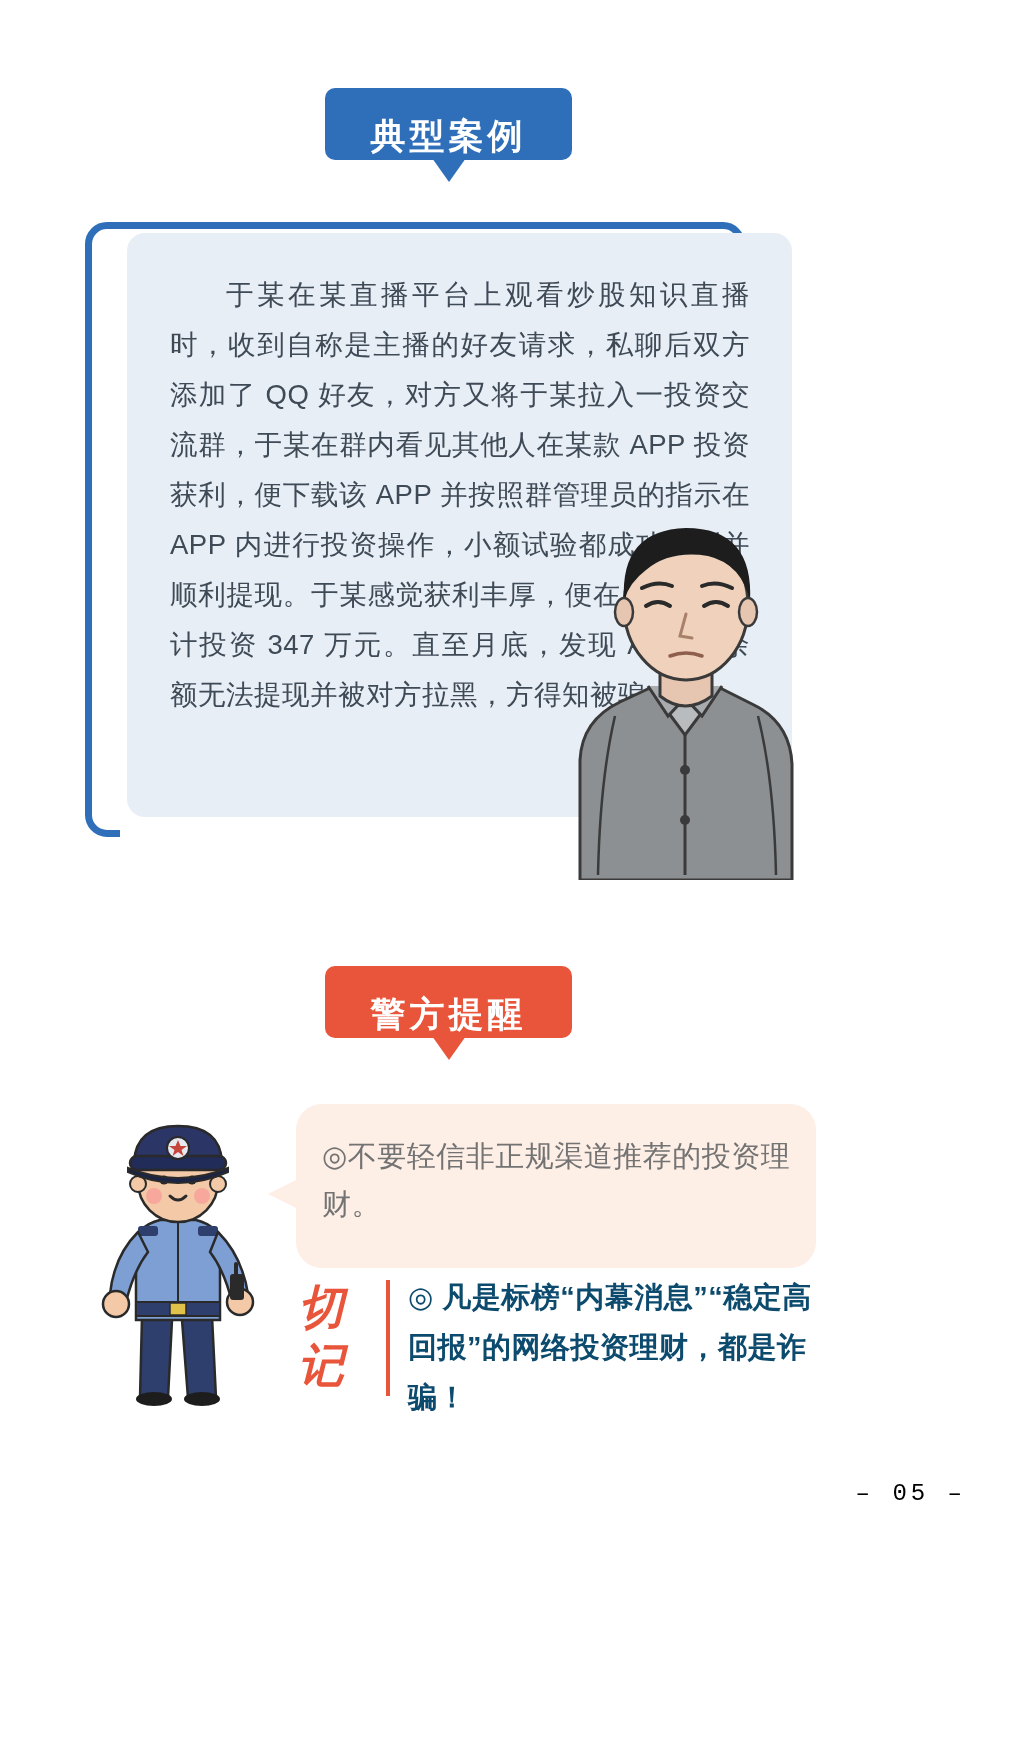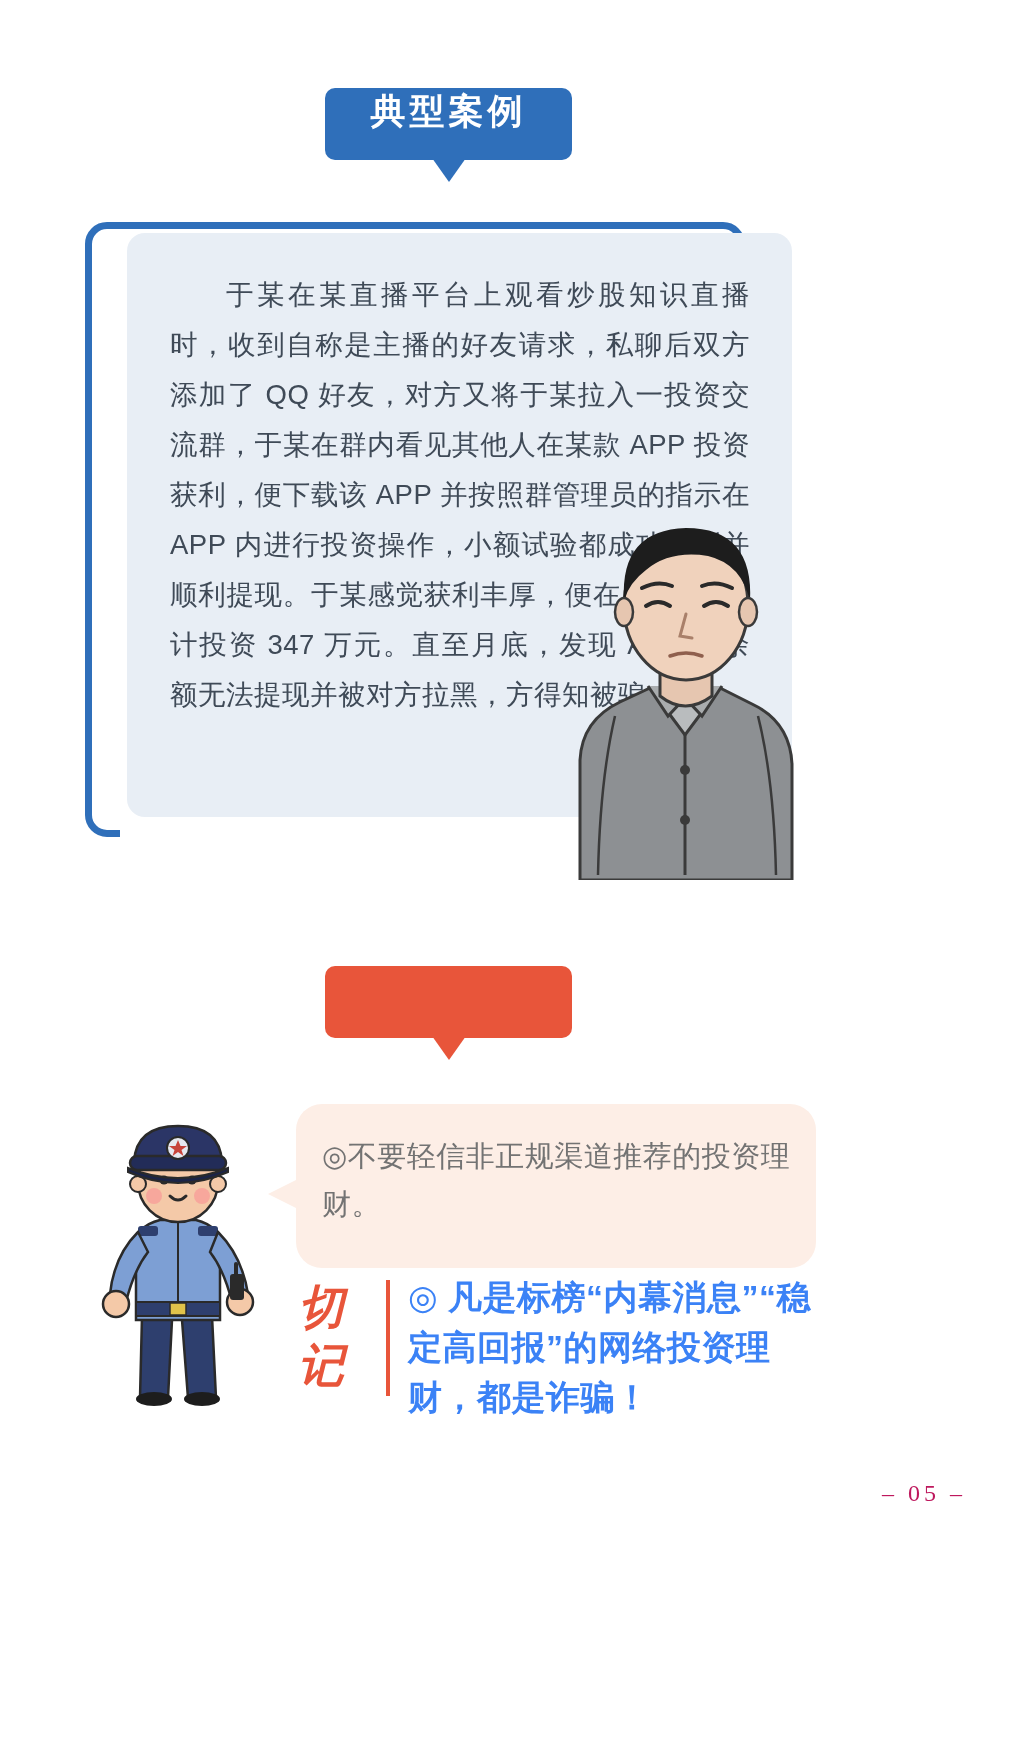--- a/index.html
+++ b/index.html
@@ -13,21 +13,21 @@
     position: relative;
     font-family: "Liberation Sans", "DejaVu Sans", sans-serif;
     color: #333;
     overflow: hidden;
   }
 
   
   .banner {
     position: absolute;
     display: flex;
-    align-items: flex-start;
+    align-items: flex-end;
     justify-content: center;
     border-radius: 10px;
     color: #ffffff;
     font-family: "DejaVu Serif", "Liberation Serif", serif;
     font-weight: bold;
     letter-spacing: 4px;
   }
   .banner .tail {
     position: absolute;
     bottom: -22px;
@@ -177,45 +177,45 @@
     top: 1280px;
     width: 4px;
     height: 116px;
     background: #e8553a;
   }
   #remember-text {
     position: absolute;
     left: 408px;
     top: 1272px;
     width: 412px;
-    font-size: 34px;
+    font-size: 29px;
     line-height: 50px;
     font-weight: bold;
-    color: #3b82f6;
+    color: #0c4a6e;
     letter-spacing: 0.5px;
   }
 
   
   #officer {
     position: absolute;
     left: 70px;
     top: 1106px;
     width: 215px;
     height: 300px;
   }
 
   
   #page-number {
     position: absolute;
     right: 58px;
     top: 1480px;
     font-size: 24px;
-    color: #be185d;
+    color: #000000;
     letter-spacing: 4px;
-    font-family: Liberation Serif, serif;
+    font-family: Liberation Mono, monospace;
   }
 </style>
 </head>
 <body>
 
 <div class="banner" id="case-banner">
   <span>典型案例</span>
   <span class="tail"></span>
 </div>
 
@@ -257,20 +257,21 @@
   <path d="M184 86 Q196 78 208 86" stroke="#2a2a2a" stroke-width="4" fill="none" stroke-linecap="round"></path>
 
   <path d="M122 68 Q138 60 152 66" stroke="#2a2a2a" stroke-width="4" fill="none" stroke-linecap="round"></path>
   <path d="M182 66 Q196 60 212 68" stroke="#2a2a2a" stroke-width="4" fill="none" stroke-linecap="round"></path>
 
   <path d="M166 94 L160 116 L172 118" stroke="#a9806a" stroke-width="3" fill="none" stroke-linecap="round"></path>
   <path d="M150 136 Q166 130 182 136" stroke="#8f5f4d" stroke-width="3.5" fill="none" stroke-linecap="round"></path>
 </svg>
 
 <div class="banner" id="police-banner">
+  <span>警方提醒</span>
   <span class="tail"></span>
 </div>
 
 <div id="tip-bubble"></div>
 <div id="tip-bubble-tail"></div>
 <div id="tip-text">◎不要轻信非正规渠道推荐的投资理财。</div>
 
 <div id="remember-mark">切记</div>
 <div id="remember-divider"></div>
 <div id="remember-text">◎ 凡是标榜“内幕消息”“稳定高回报”的网络投资理财，都是诈骗！</div>

